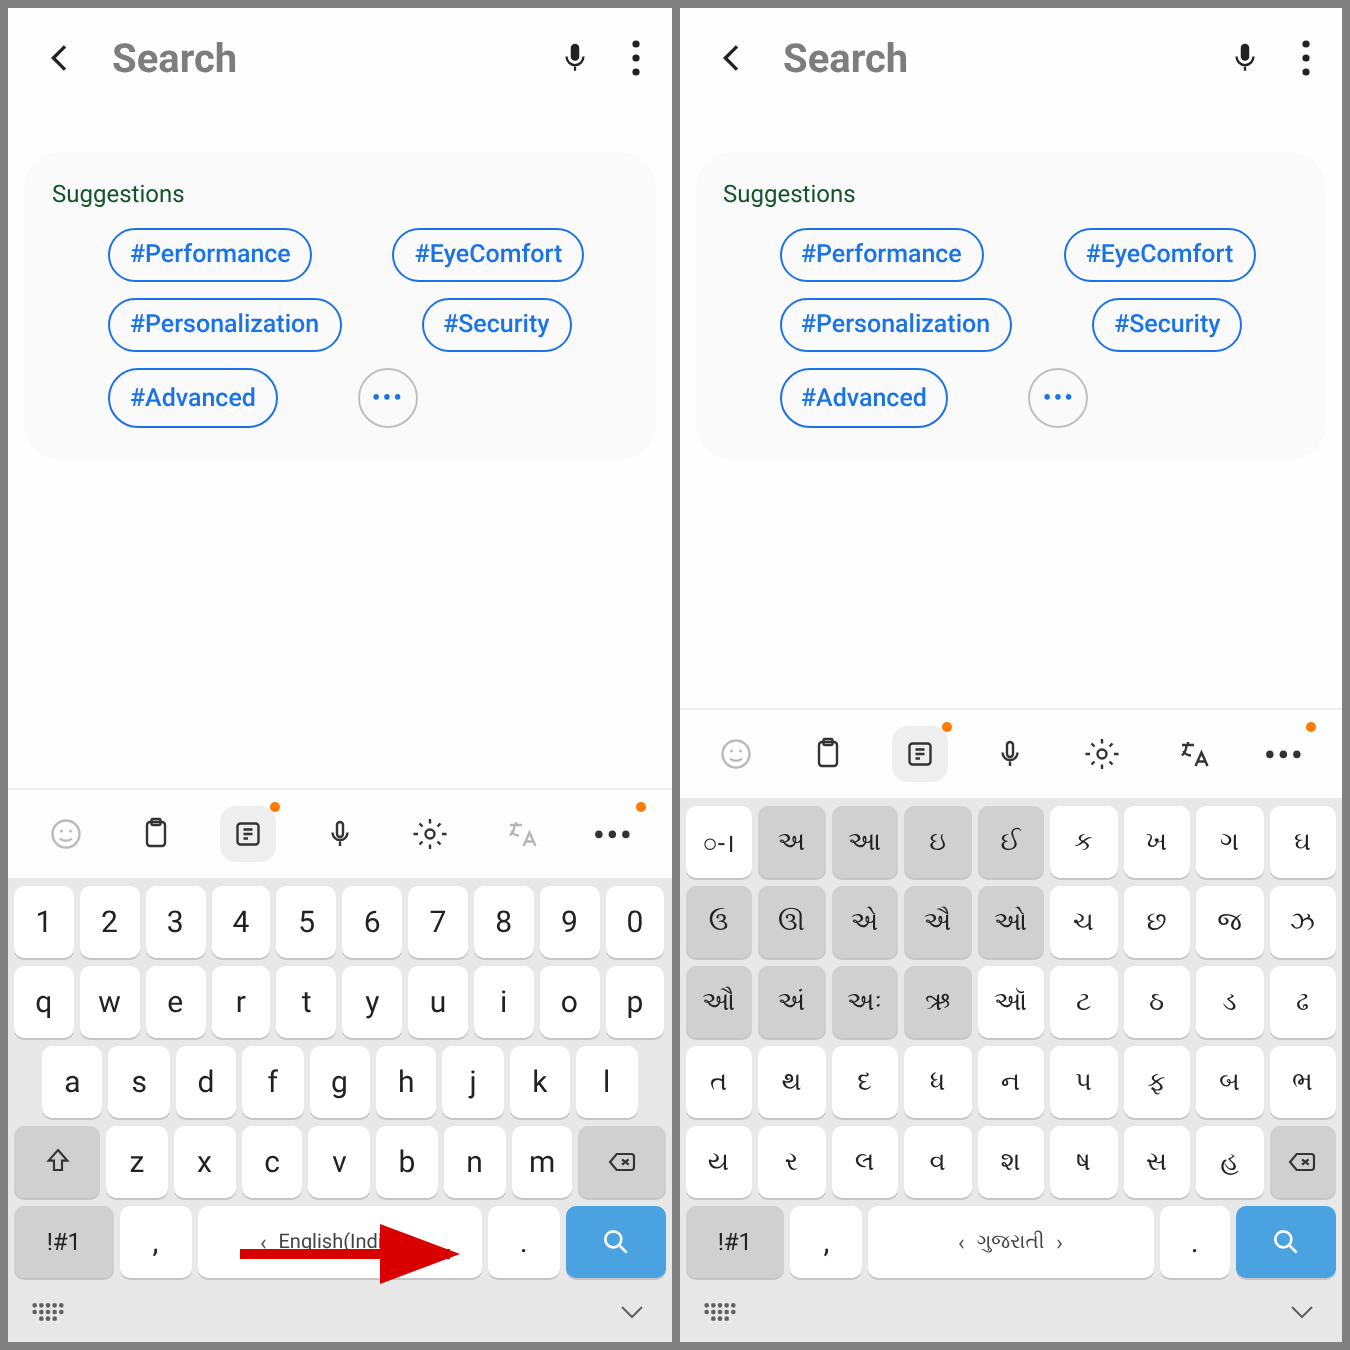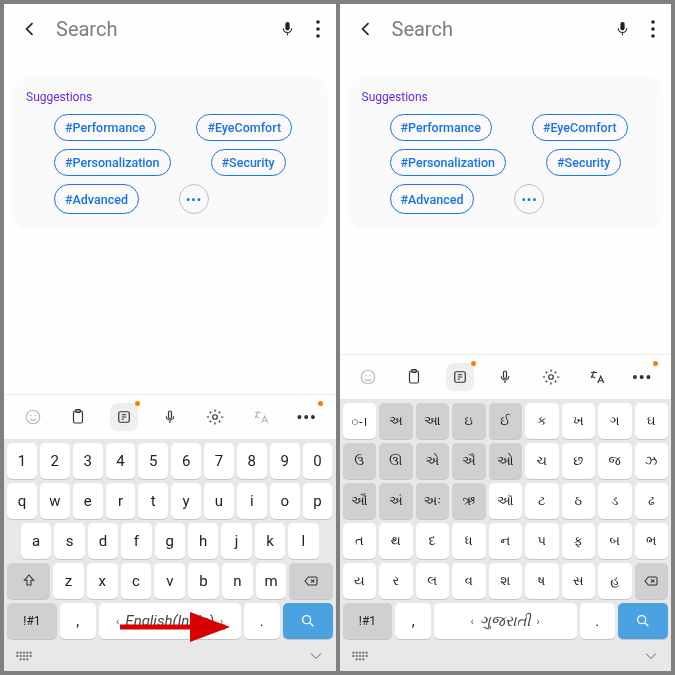--- a/index.html
+++ b/index.html
@@ -24,33 +24,33 @@
     display: flex;
     align-items: center;
     padding: 10px 12px;
     gap: 12px;
   }
   .appbar .back svg { width: 20px; height: 20px; stroke: #222; stroke-width: 2; fill: none; }
   .appbar .search-text {
     flex: 1;
     color: #7d7d7d;
     font-size: 20px;
-    font-weight: 400;
+    font-weight: 700;
   }
   .appbar .mic svg { width: 17px; height: 22px; fill: #222; }
   .appbar .more svg { width: 4px; height: 18px; fill: #222; }
   .appbar .iconbtn { display: flex; align-items: center; justify-content: center; padding: 4px; }
 
   .card {
     margin: 22px 8px 0 8px;
     background: #fafafa;
     border-radius: 18px;
     padding: 14px 10px 16px 10px;
   }
-  .sug-title { color: #6d28d9; font-size: 12px; margin-bottom: 10px; margin-left:4px;}
+  .sug-title { color: #14532d; font-size: 12px; margin-bottom: 10px; margin-left:4px;}
   .chips { display: flex; flex-wrap: wrap; gap: 8px; }
   .chip {
     border: 1.2px solid #1a73e8;
     color: #1a73e8;
     border-radius: 18px;
     padding: 5px 10px;
     font-size: 12.5px;
     font-weight: 500;
     display: inline-flex;
     align-items: center;
@@ -107,21 +107,21 @@
   .key.vowel { background:#d0d0d0; }
   .key.wide { flex: 1.4; }
   .key.space { flex: 4; font-size:12px; color:#444; position:relative; }
   .key.search { background:#4aa3e0; }
   .key.search svg { stroke:#fff; fill:none; stroke-width:2; width:16px; height:16px; }
   .key svg { width:16px; height:16px; stroke:#333; fill:none; stroke-width:1.6; }
   .key.shift svg { fill:none; stroke:#333; }
   .key.bsp svg { stroke:#333; }
   .krow.r2-en { padding: 0 14px; }
   .chev { font-size:11px; color:#555; }
-  .key .lang {font-size:15px;font-style:italic;}
+  .key .lang {font-size:10px;}
 
   .bottombar {
     background:#e8e8e8;
     display:flex;
     align-items:center;
     justify-content:space-between;
     padding: 6px 10px 4px 10px;
     height:28px;
   }
   .bottombar svg { width:20px; height:16px; stroke:#606060; fill:none; stroke-width:1.2;}

